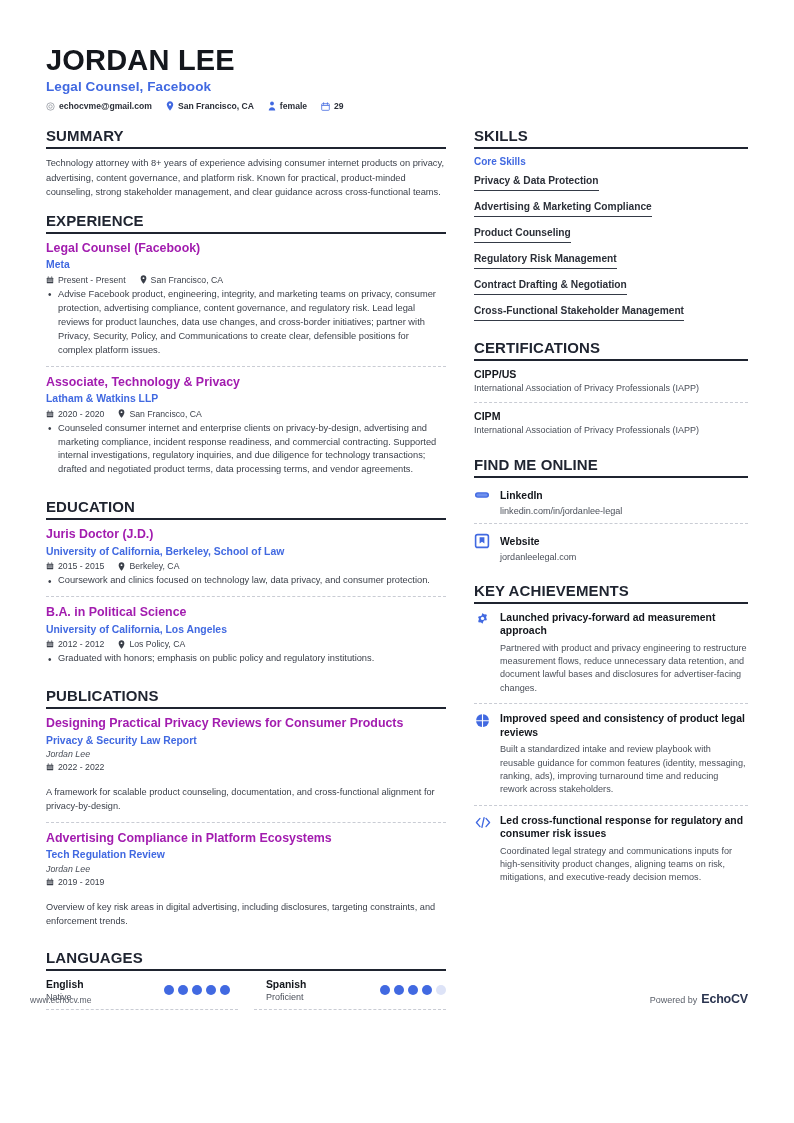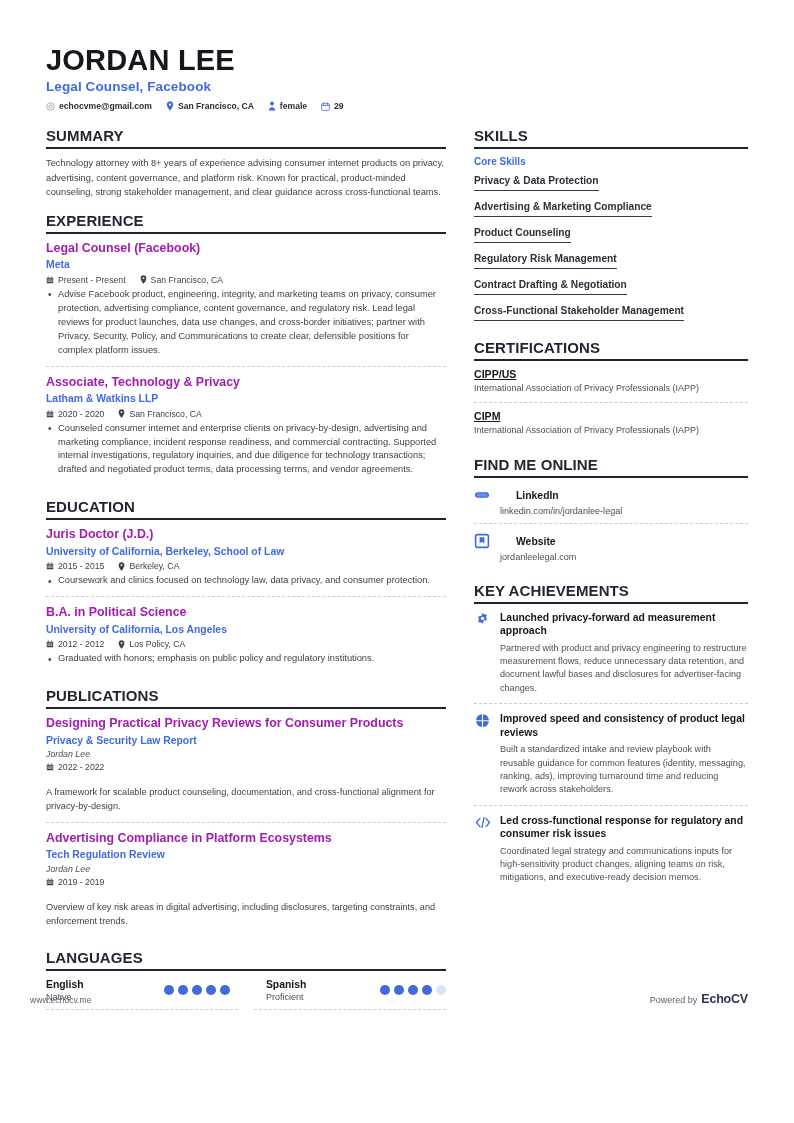--- a/index.html
+++ b/index.html
@@ -248,21 +248,20 @@
 
   .cert + .cert {
     border-top: 1px dashed #c9ccd4;
     padding-top: 7px;
   }
 
   .cert-name {
     font-size: 10.6px;
     font-weight: 700;
     color: #14171d;
-    text-decoration: underline;
   }
 
   .cert-issuer {
     font-size: 9px;
     line-height: 1.42;
     color: #4a4f59;
     margin-top: 2px;
   }
 
   
@@ -284,21 +283,20 @@
     padding-top: 2px;
   }
 
   .link-icon svg { display: block; }
 
   .link-label {
     font-size: 10.4px;
     font-weight: 700;
     color: #14171d;
     line-height: 1.2;
-    margin-left: 16px;
   }
 
   .link-url {
     font-size: 9.1px;
     color: #4a4f59;
     margin-top: 3px;
     word-break: break-all;
   }
 
   

